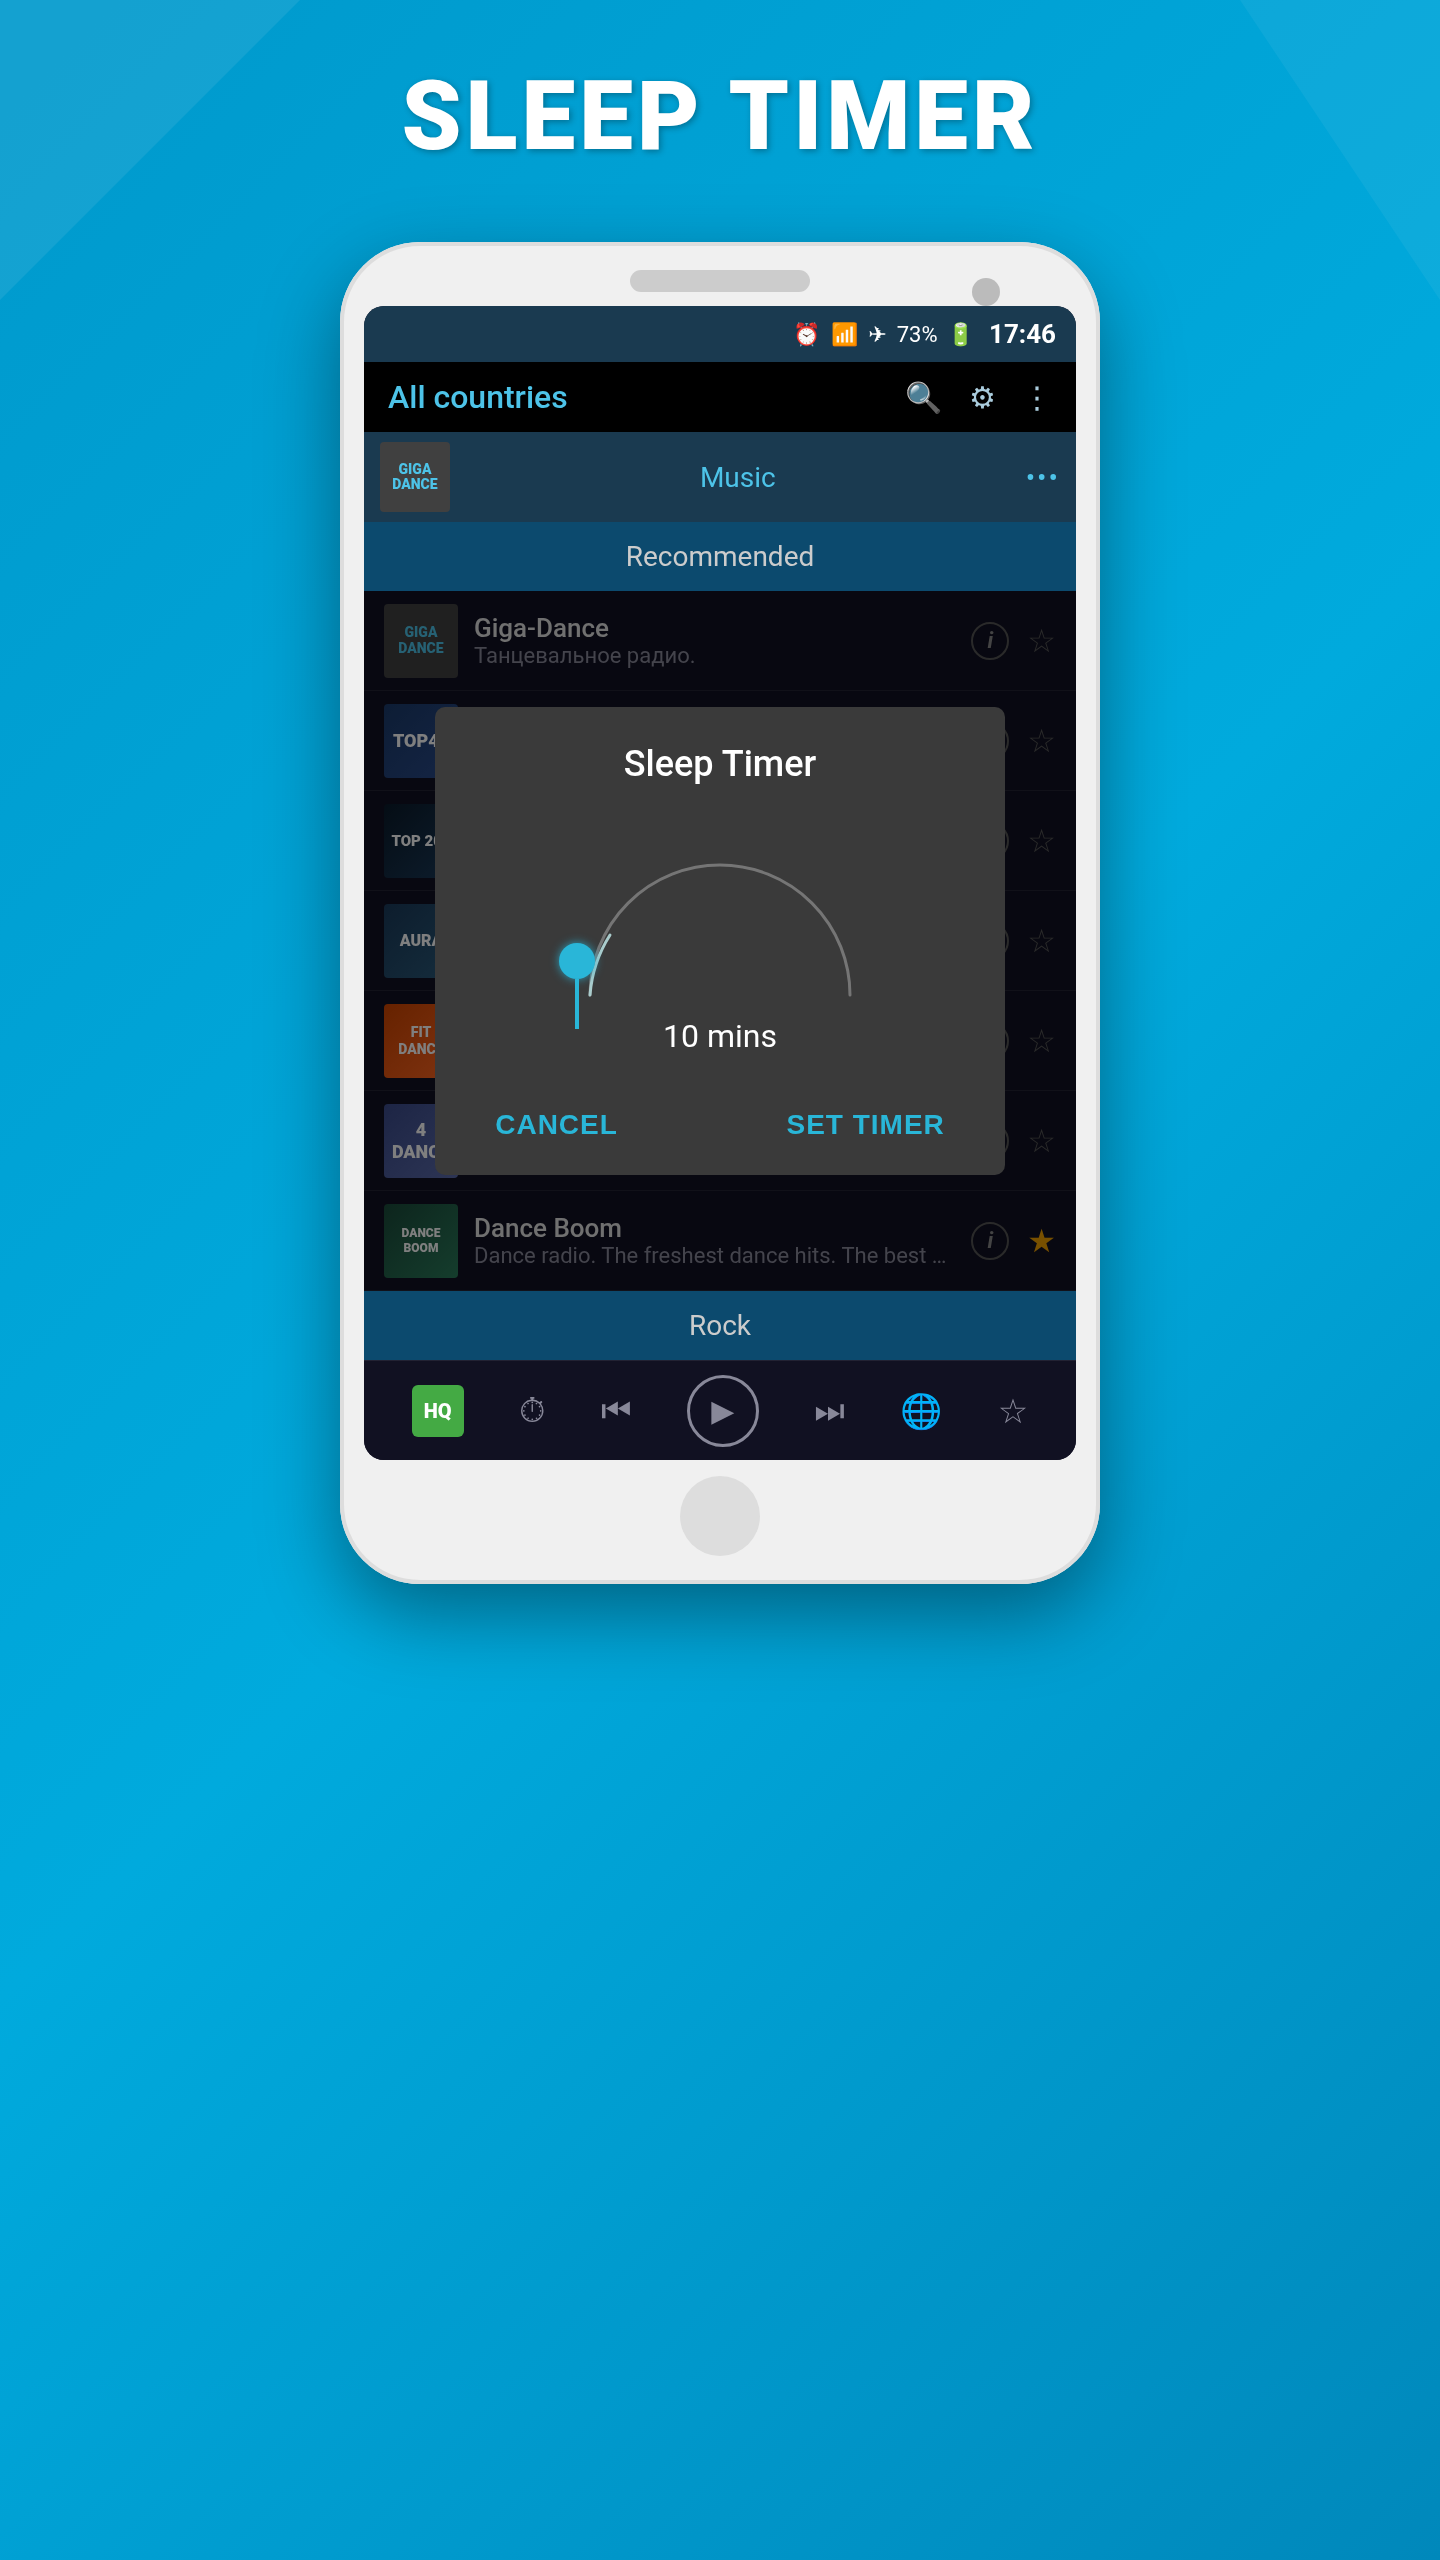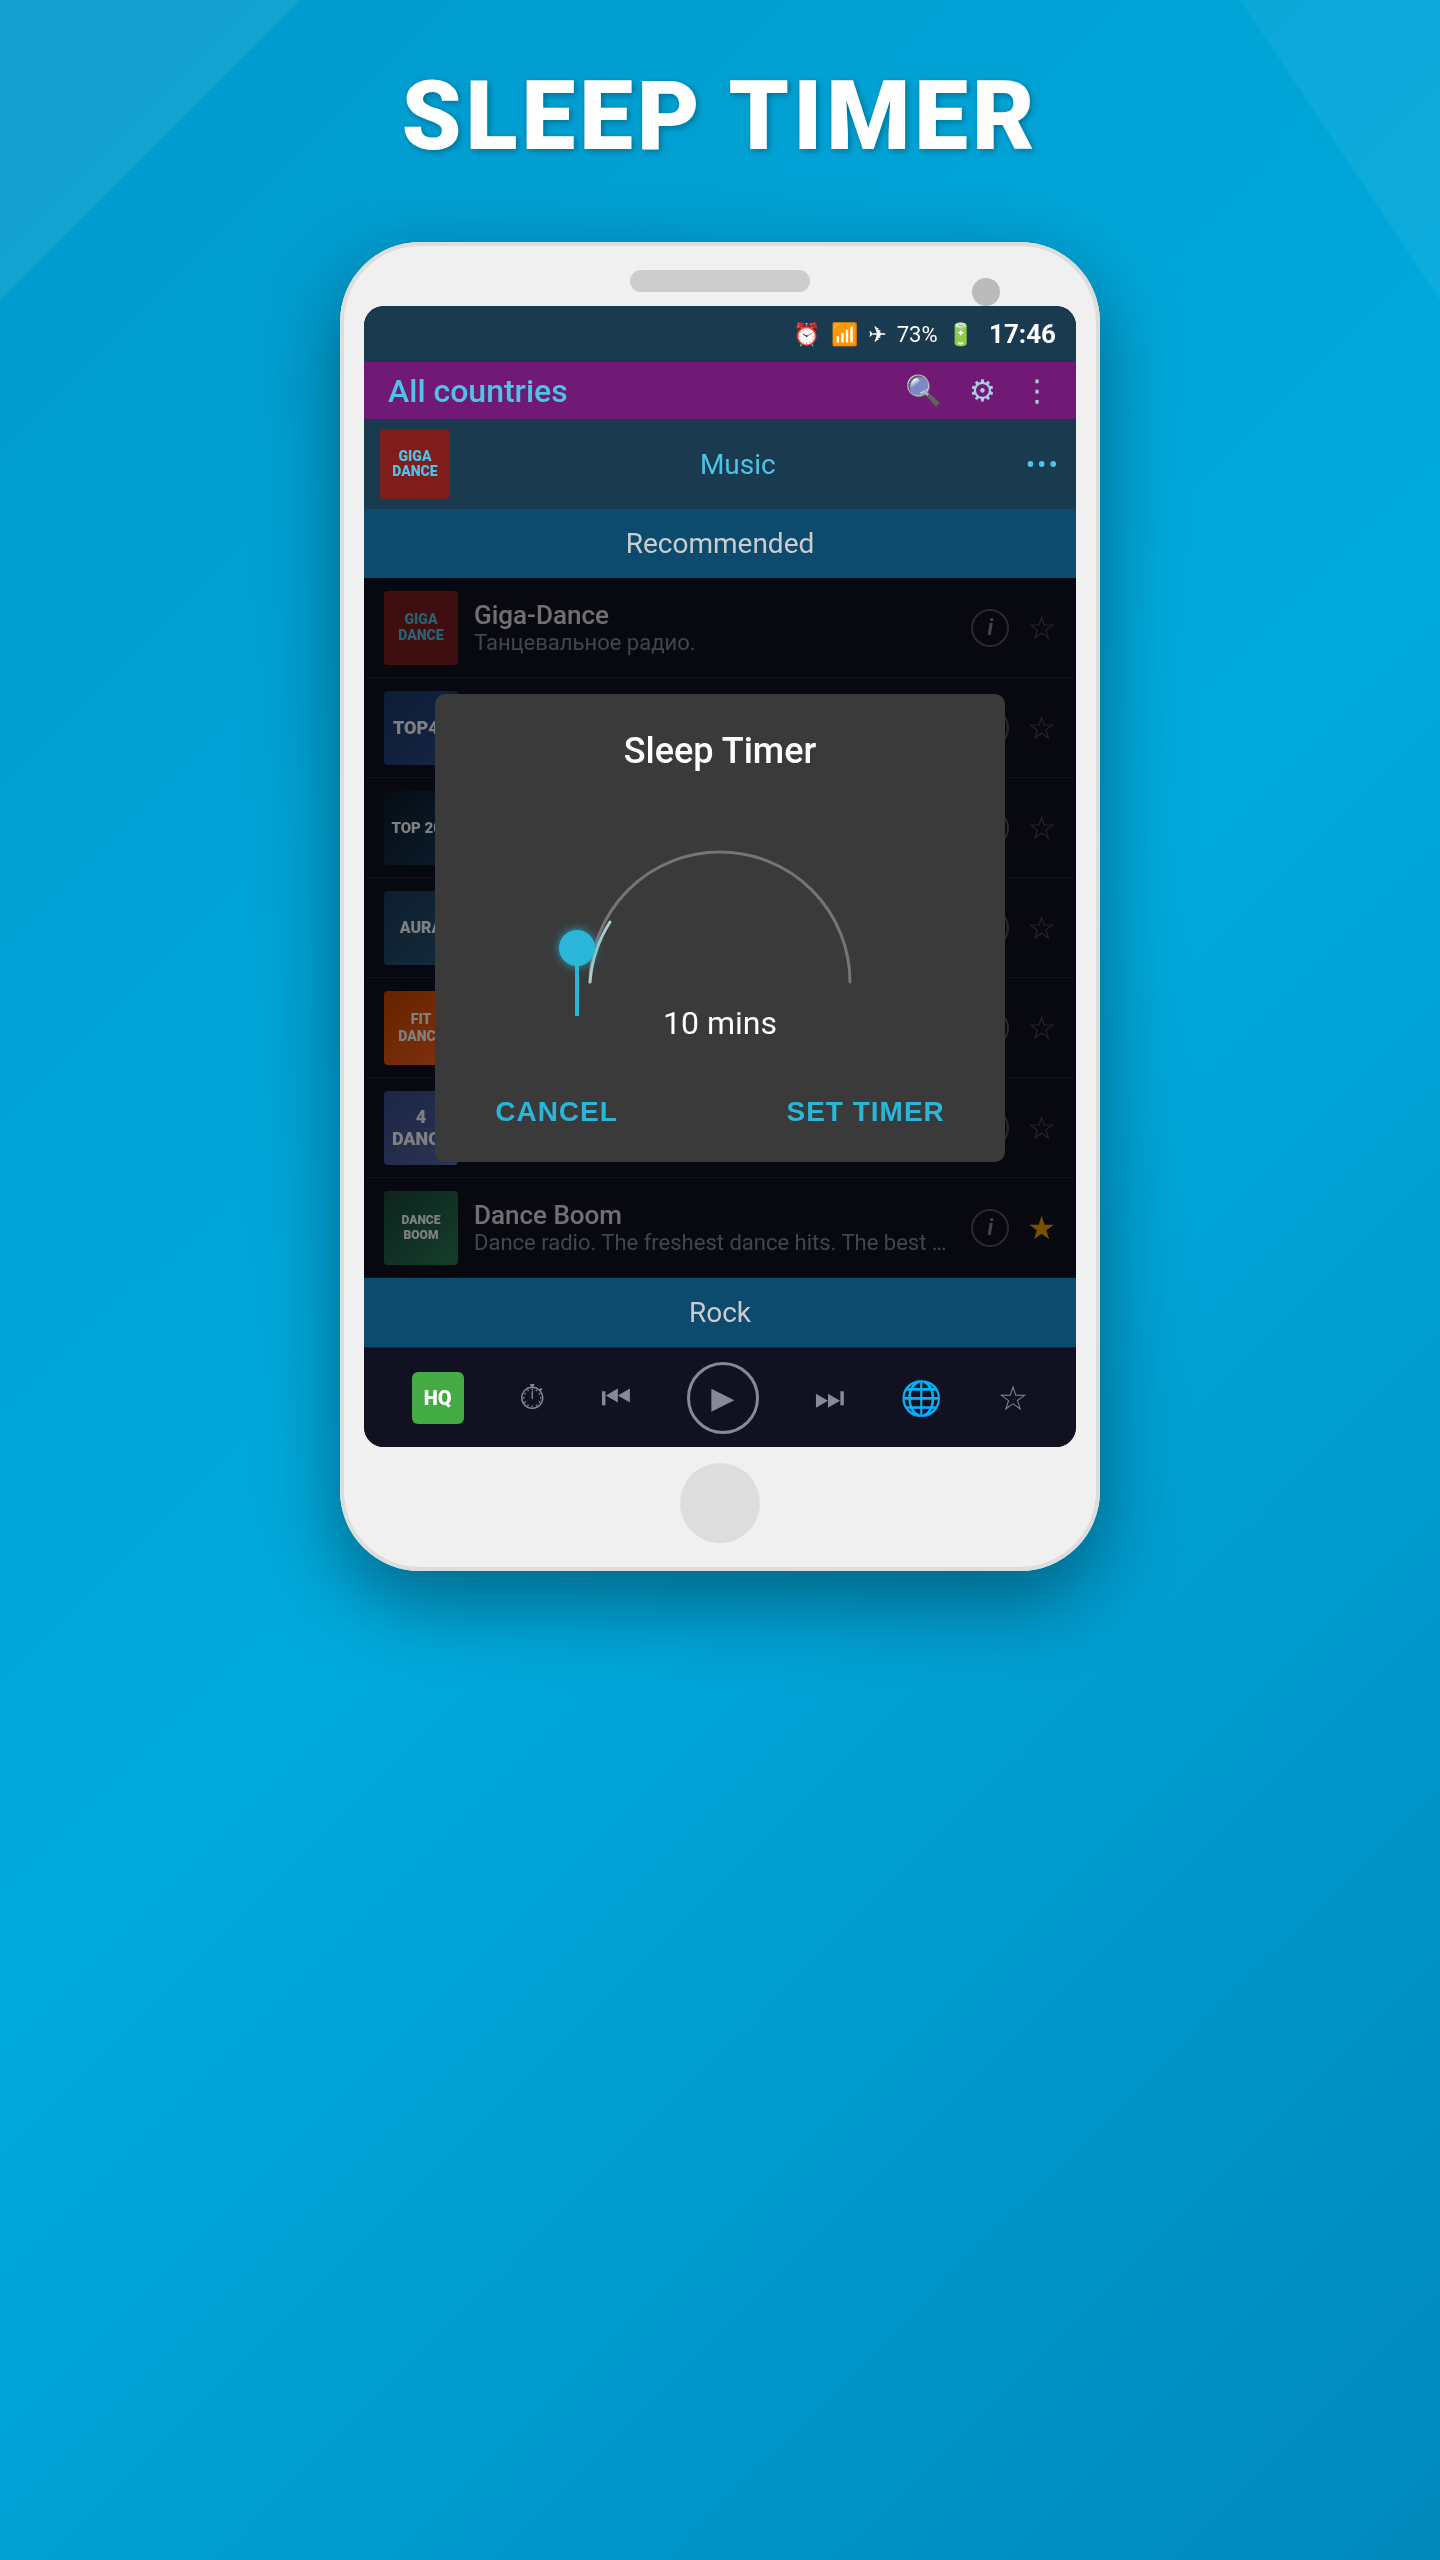--- a/index.html
+++ b/index.html
@@ -99,22 +99,22 @@
       font-size: 26px;
       font-weight: bold;
     }
     .battery-pct {
       color: white;
       font-size: 22px;
     }
 
     
     .app-bar {
-      background: #701a75;
-      height: 57px;
+      background: #000000;
+      height: 70px;
       display: flex;
       align-items: center;
       padding: 0 24px;
       justify-content: space-between;
     }
     .app-bar-title {
       color: #4dc3e8;
       font-size: 32px;
       font-weight: 500;
     }
@@ -242,21 +242,21 @@
     }
     .star-icon {
       color: #555;
       font-size: 32px;
     }
     .star-icon.active {
       color: #f0a000;
     }
 
     
-    .thumb-giga { background: #7f1d1d; }
+    .thumb-giga { background: #404040; }
     .thumb-top40 { background: linear-gradient(135deg, #1a3a6a, #2a4a8a); }
     .thumb-top200 { background: linear-gradient(135deg, #0a1a2a, #1a3a5a); }
     .thumb-aura { background: linear-gradient(135deg, #1a3a5a, #2a5a7a); }
     .thumb-fitdance { background: linear-gradient(135deg, #cc4400, #ff6622); }
     .thumb-4dance { background: linear-gradient(135deg, #3a4a8a, #5a6aaa); }
     .thumb-danceboom { background: linear-gradient(135deg, #1a4a3a, #2a7a5a); }
 
     .giga-logo {
       font-size: 14px;
       font-weight: 900;

